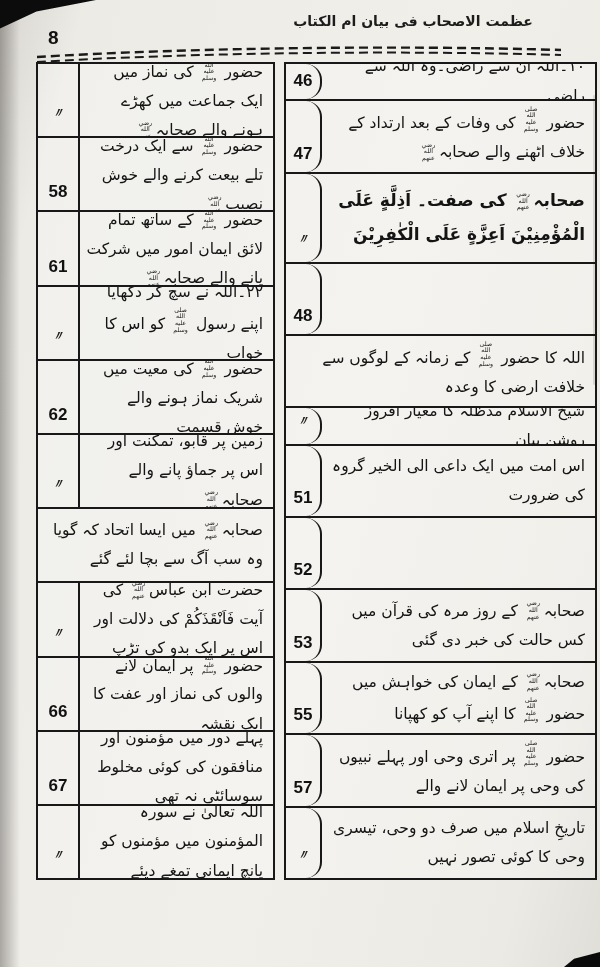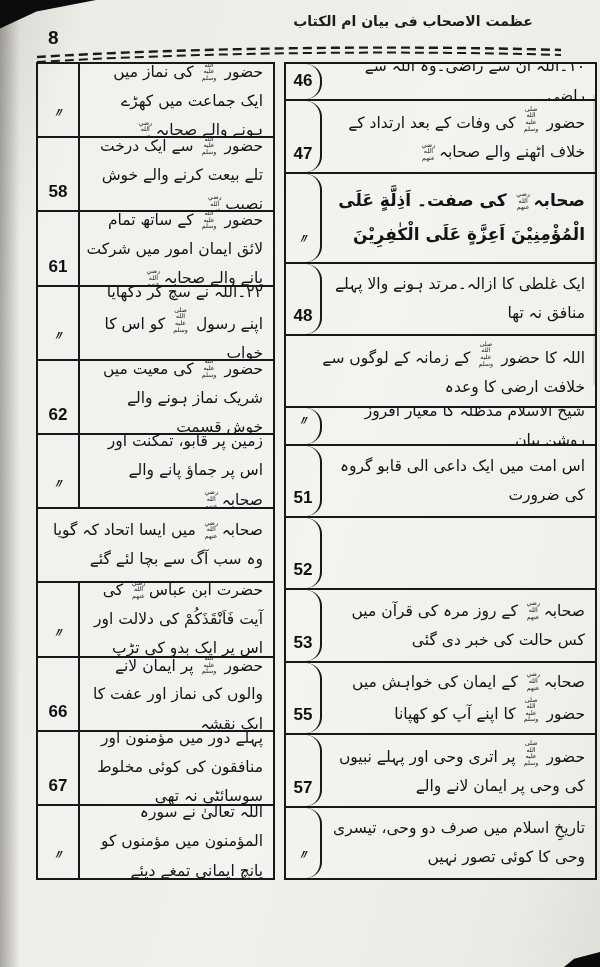--- a/index.html
+++ b/index.html
@@ -105,39 +105,36 @@
           </div>
         </div>
         <div class="row quran" style="flex: 2.5 1 0px;">
           <div class="num ditto">〃</div>
           <div class="txt">
             <span class="t">صحابہ<span class="hon">رضي الله عنهم</span> کی صفت۔ اَذِلَّةٍ عَلَى الْمُؤْمِنِيْنَ اَعِزَّةٍ عَلَى الْكٰفِرِيْنَ</span>
           </div>
         </div>
         <div class="row" style="flex: 2 1 0px;">
           <div class="num">48</div>
-          <div class="txt">
-            <span class="t">ایک غلطی کا ازالہ۔مرتد ہونے والا پہلے منافق نہ تھا</span>
-          </div>
         </div>
         <div class="row" style="flex: 2 1 0px;">
           <div class="txt">
             <span class="t">اللہ کا حضور <span class="hon">صلى الله عليه وسلم</span> کے زمانہ کے لوگوں سے خلافت ارضی کا وعدہ</span>
           </div>
         </div>
         <div class="row" style="flex: 1 1 0px;">
           <div class="num ditto">〃</div>
           <div class="txt">
             <span class="t">شیخ الاسلام مدظلہ کا معیار افروز روشن بیان</span>
           </div>
         </div>
         <div class="row" style="flex: 2 1 0px;">
           <div class="num">51</div>
           <div class="txt">
-            <span class="t">اس امت میں ایک داعی الی قابو گروہ کی ضرورت</span>
+            <span class="t">اس امت میں ایک داعی الی الخیر گروہ کی ضرورت</span>
           </div>
         </div>
         <div class="row" style="flex: 2 1 0px;">
           <div class="num">52</div>
         </div>
         <div class="row" style="flex: 2 1 0px;">
           <div class="num">53</div>
           <div class="txt">
             <span class="t">صحابہ<span class="hon">رضي الله عنهم</span> کے روز مرہ کی قرآن میں کس حالت کی خبر دی گئی</span>
           </div>

